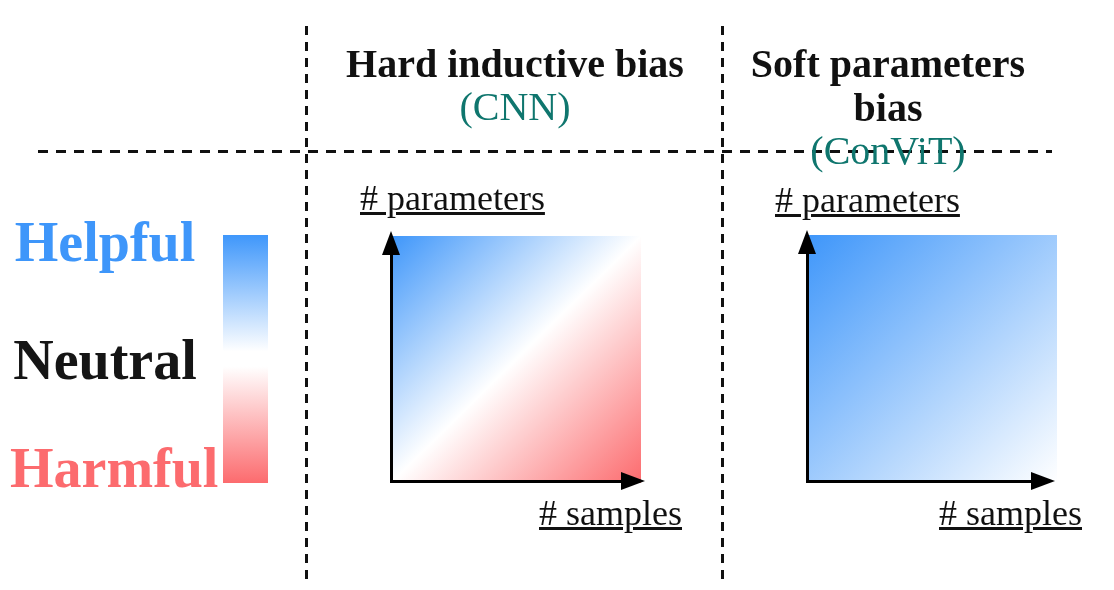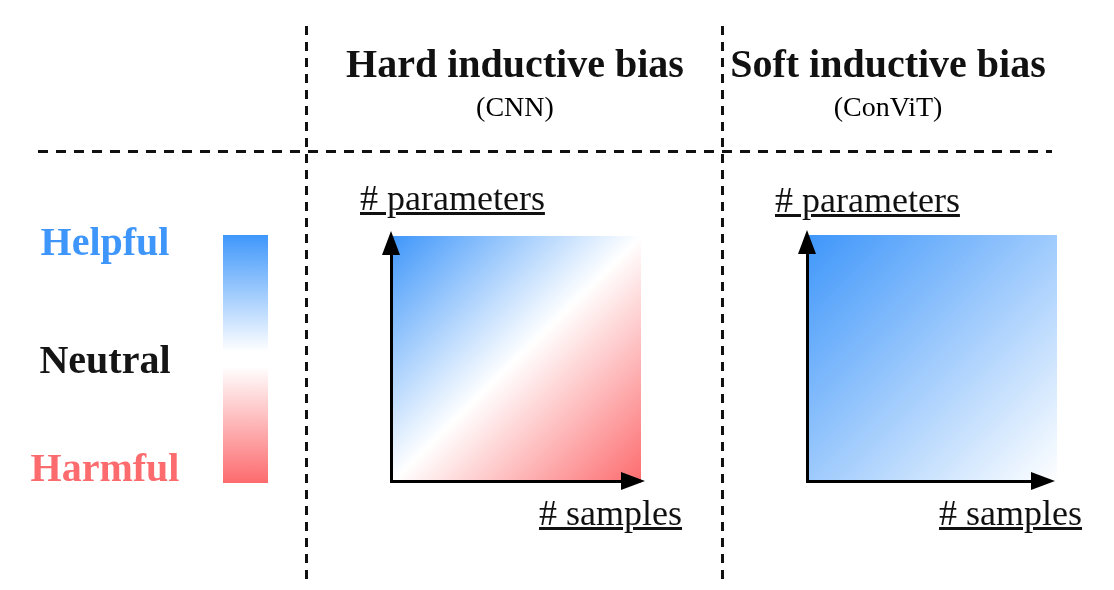--- a/index.html
+++ b/index.html
@@ -14,25 +14,25 @@
     background-image:repeating-linear-gradient(to right,#111 0px,#111 10px,transparent 10px,transparent 18px);}
   #vsep1{left:305px;top:26px;height:554px;}
   #vsep2{left:721px;top:26px;height:554px;}
   #hsep{left:38px;top:150px;width:1014px;}
 
   
   .col-header{position:absolute;top:42px;text-align:center;}
   #header-cnn{left:307px;width:416px;}
   #header-convit{left:723px;width:330px;}
   .col-title{font-size:40px;font-weight:bold;line-height:44px;color:#111;}
-  .col-subtitle{font-size:28px;line-height:42px;color:#000000;}
+  .col-subtitle{font-size:40px;line-height:42px;color:#0f766e;}
 
   
   .legend-label{position:absolute;left:10px;width:190px;text-align:center;
-    font-size:40px;font-weight:bold;line-height:44px;}
+    font-size:56px;font-weight:bold;line-height:44px;}
   #legend-helpful{top:220px;color:#3E96FA;}
   #legend-neutral{top:338px;color:#151515;}
   #legend-harmful{top:446px;color:#FC6B6E;}
   .legend-bar{position:absolute;left:223px;top:235px;width:45px;height:248px;
     background:linear-gradient(to bottom,#3F97FB 0%,#ffffff 47%,#ffffff 53%,#FC6B6E 100%);}
 
   
   .plot-square{position:absolute;width:250px;}
   #square-cnn{left:391px;top:236px;height:247px;
     background:linear-gradient(to bottom right,#3E96FA 0%,#ffffff 50%,#FC6B6E 100%);}
@@ -69,21 +69,21 @@
 
   <div class="vsep" id="vsep1"></div>
   <div class="vsep" id="vsep2"></div>
   <div class="hsep" id="hsep"></div>
 
   <div class="col-header" id="header-cnn">
     <div class="col-title">Hard inductive bias</div>
     <div class="col-subtitle">(CNN)</div>
   </div>
   <div class="col-header" id="header-convit">
-    <div class="col-title">Soft inductive bias</div>
+    <div class="col-title">Soft parameters bias</div>
     <div class="col-subtitle">(ConViT)</div>
   </div>
 
   <div class="legend-label" id="legend-helpful">Helpful</div>
   <div class="legend-label" id="legend-harmful">Harmful</div>
   <div class="legend-label" id="legend-neutral">Neutral</div>
   <div class="legend-bar"></div>
 
   <div class="axis-label" id="params-cnn"># parameters</div>
   <div class="plot-square" id="square-cnn"></div>

